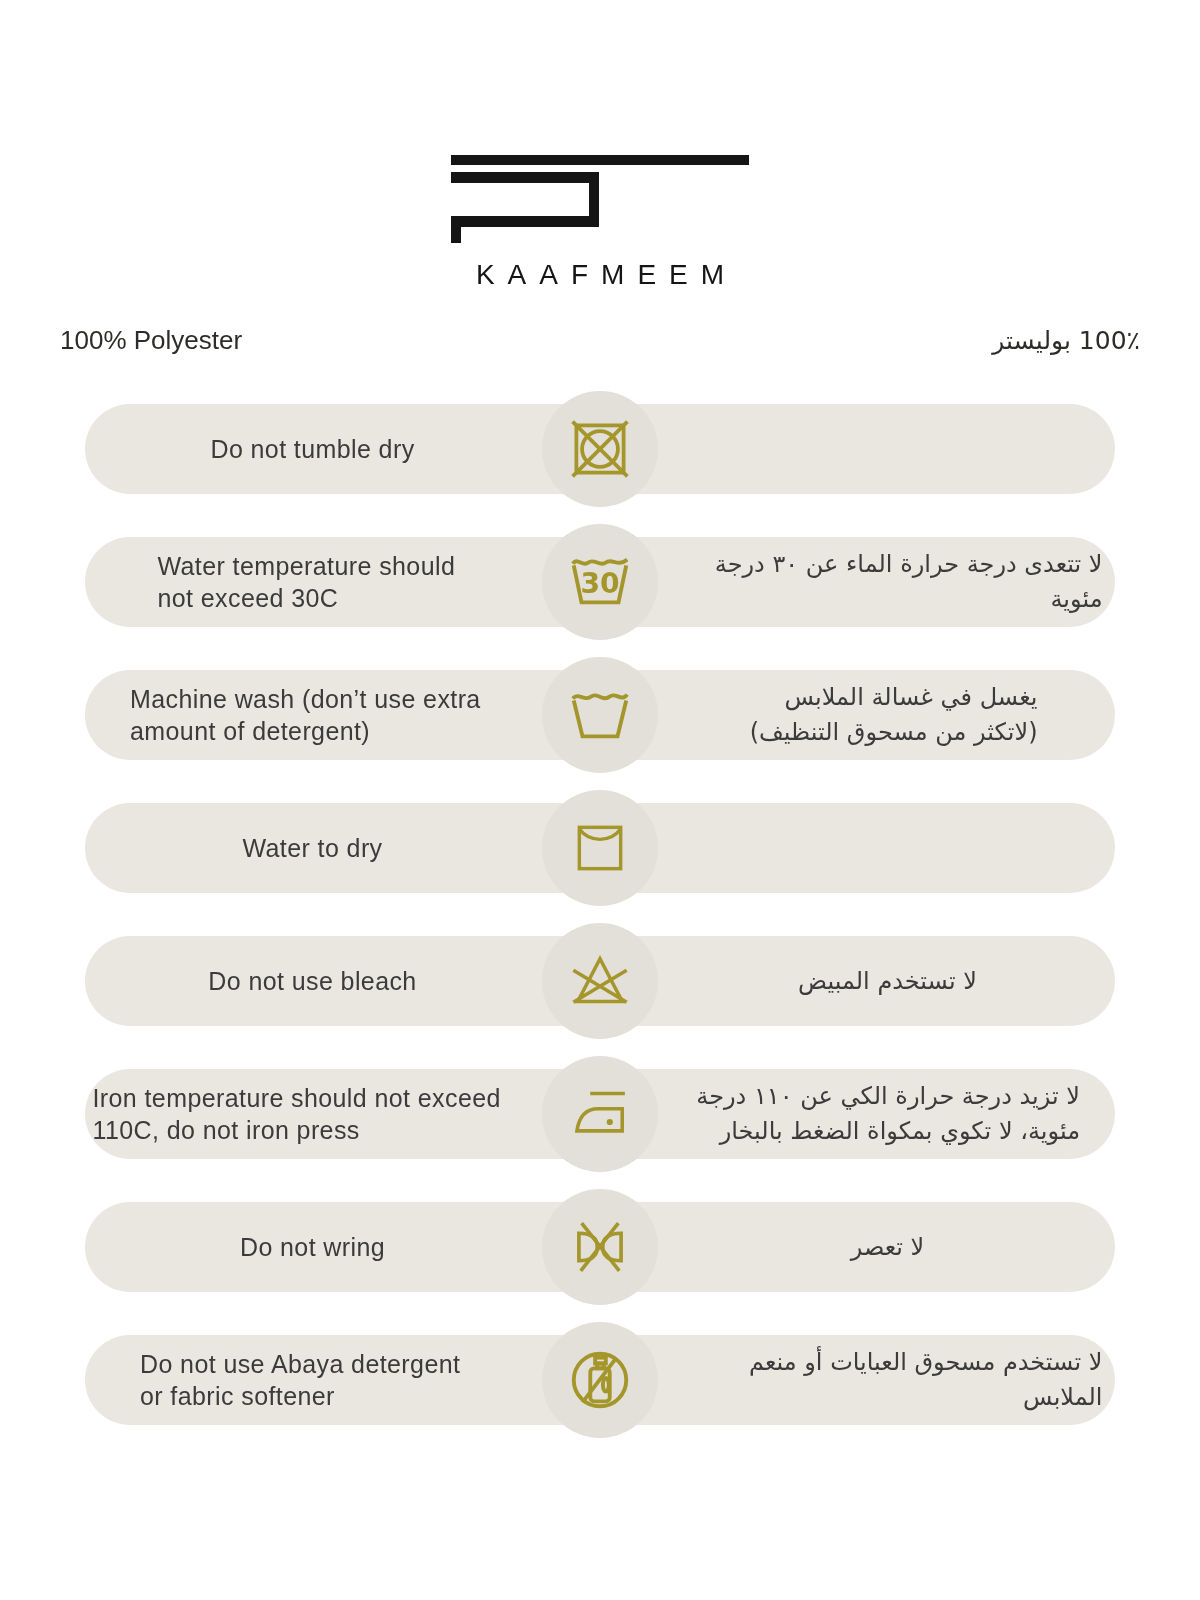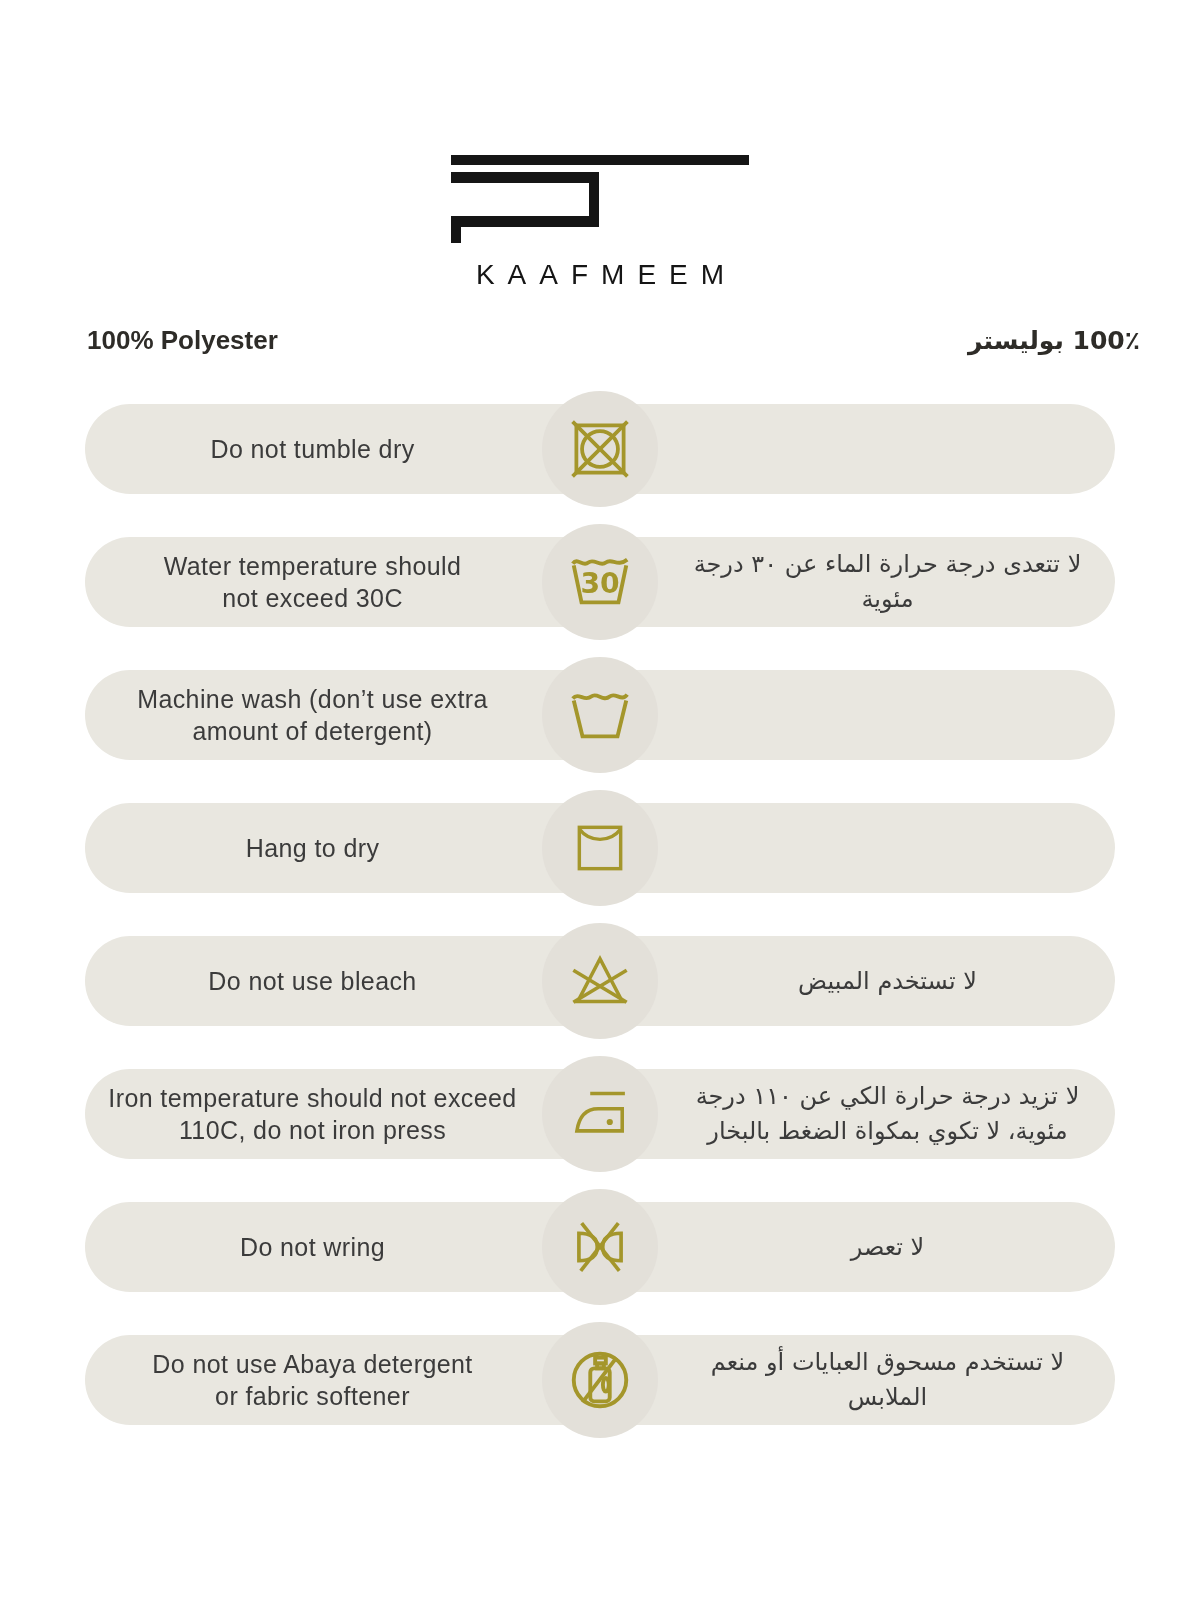--- a/index.html
+++ b/index.html
@@ -33,23 +33,22 @@
     margin-right:-13px;
     white-space:nowrap;
   }
   .material-row{
     display:flex;
     justify-content:space-between;
     align-items:center;
     padding:0 60px;
     margin-top:34px;
     font-size:26px;
-    font-weight:700;
+    font-weight:400;
     color:#2e2c28;
-    margin-left:27px;
   }
   .material-ar{
     font-family:"DejaVu Sans",sans-serif;
     font-size:25px;
     direction:rtl;
   }
   .rows{
     margin-top:48px;
   }
   .care-row{
@@ -81,21 +80,20 @@
     stroke-linecap:butt;
     stroke-miterlimit:4;
   }
   .half{
     position:absolute;
     top:0;bottom:0;
     width:455px;
     display:flex;
     align-items:center;
     justify-content:center;
-    text-align:center;
   }
   .half.left{left:0;}
   .half.right{right:0;}
   .en{
     font-size:25px;
     letter-spacing:0.4px;
     line-height:1.28;
     max-width:430px;
     color:var(--text);
   }
@@ -166,32 +164,35 @@
           <text x="36" y="47" text-anchor="middle" font-size="29" font-weight="bold" font-family="DejaVu Sans, sans-serif" fill="#a4962b" stroke="none">30</text>
         </svg>
       </div>
   </div>
 
   <div class="care-row">
     <div class="pill"></div>
     <div class="half left">
       <div class="en">Machine wash (don’t use extra amount of detergent)</div>
     </div>
+    <div class="half right">
+      <div class="ar">يغسل في غسالة الملابس (لاتكثر من مسحوق التنظيف)</div>
+    </div>
     <div class="icon-circle">
         <svg width="72" height="70" viewBox="0 0 72 72">
           <path d="M8 19 C14 12 20 23 27 17 C33 12 39 23 46 17 C52 12 58 23 64 15"></path>
           <path d="M9 21 L18 58 L54 58 L63 21"></path>
         </svg>
       </div>
   </div>
 
   <div class="care-row">
     <div class="pill"></div>
     <div class="half left">
-      <div class="en">Hang to dry</div>
+      <div class="en">Water to dry</div>
     </div>
     <div class="icon-circle">
         <svg width="62" height="64" viewBox="0 0 72 72">
           <rect x="12" y="12" width="48" height="48"></rect>
           <path d="M12 14 C24 30 48 30 60 14"></path>
         </svg>
       </div>
   </div>
 
   <div class="care-row">

